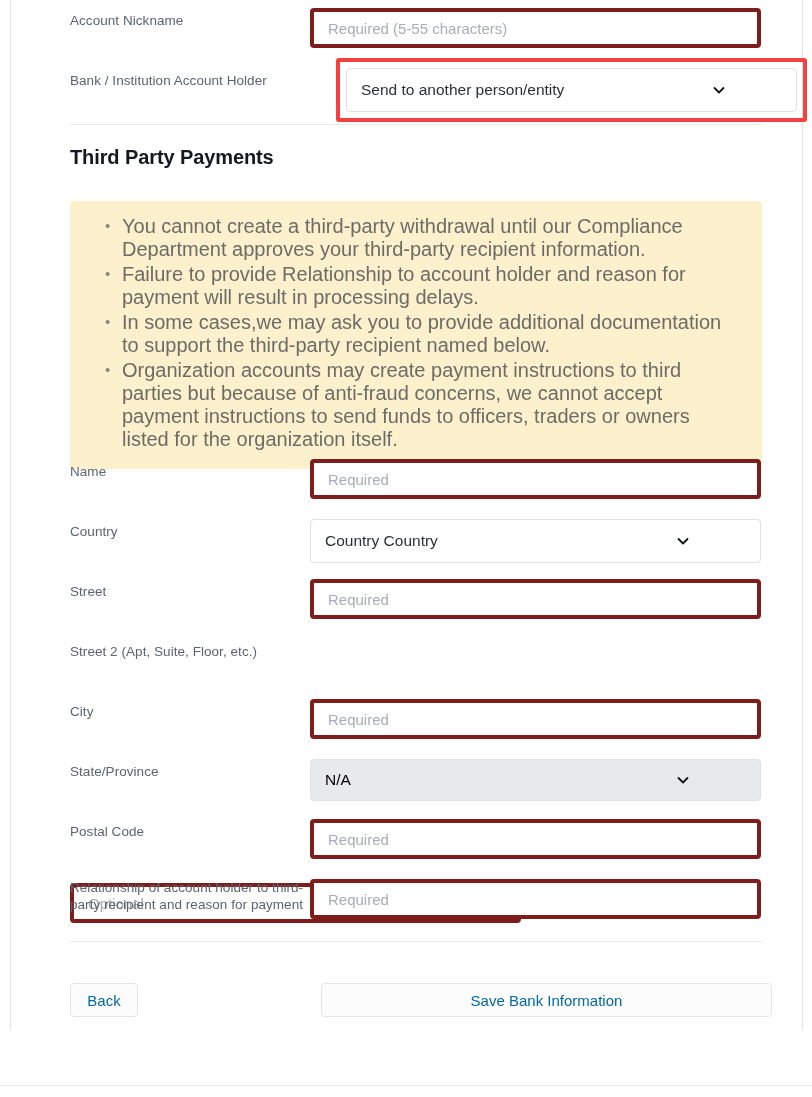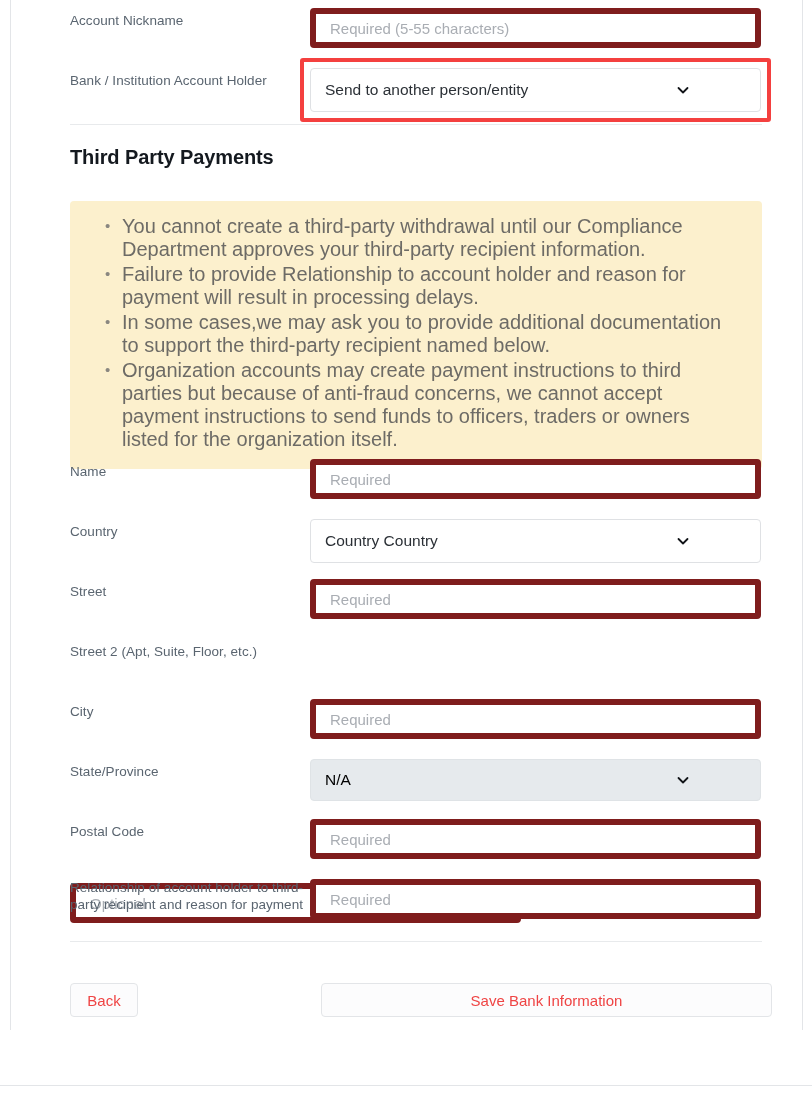--- a/index.html
+++ b/index.html
@@ -73,21 +73,21 @@
   .text-input {
     display: block;
     box-sizing: border-box;
     width: 451px;
     height: 40px;
     padding: 8px 14px;
     font-family: "Liberation Sans", sans-serif;
     font-size: 15px;
     color: #495057;
     background: #ffffff;
-    border: 6px solid #7f1d1d;
+    border: 4px solid #7f1d1d;
     border-radius: 4px;
     outline: none;
   }
   .text-input::placeholder {
     color: #a9adb3;
     opacity: 1;
   }
 
   
   .select-wrap {
@@ -192,21 +192,21 @@
     top: -1px;
     color: #8a8780;
     font-size: 15px;
   }
 
   
   .btn {
     box-sizing: border-box;
     font-family: "Liberation Sans", sans-serif;
     font-size: 15px;
-    color: #ef4444;
+    color: #0369a1;
     background: #fcfcfd;
     border: 1px solid #e3e5e8;
     border-radius: 4px;
     cursor: pointer;
     text-align: center;
     line-height: 1;
   }
   .btn-back {
     position: absolute;
     left: 0;
@@ -236,21 +236,21 @@
 
   <div class="form-body">
 
     <div class="form-row" style="top:8px;">
       <div class="form-label">Account Nickname</div>
       <div class="form-control-col">
         <input class="text-input" type="text" placeholder="Required (5-55 characters)" style="">
       </div>
     </div>
 
-    <div class="form-row" style="top:68px;">
+    <div class="form-row" style="top:68px;gap:36px;">
       <div class="form-label">Bank / Institution Account Holder</div>
       <div class="form-control-col">
         <div class="select-wrap">
           <div class="select-box">
             <span>Send to another person/entity</span>
           </div>
           <svg class="select-caret" viewBox="0 0 12 12">
             <path d="M1.5 4 L6 8.5 L10.5 4" fill="none" stroke="#111418" stroke-width="1.8" stroke-linecap="round" stroke-linejoin="round"></path>
           </svg>
           <div class="highlight-ring"></div>

